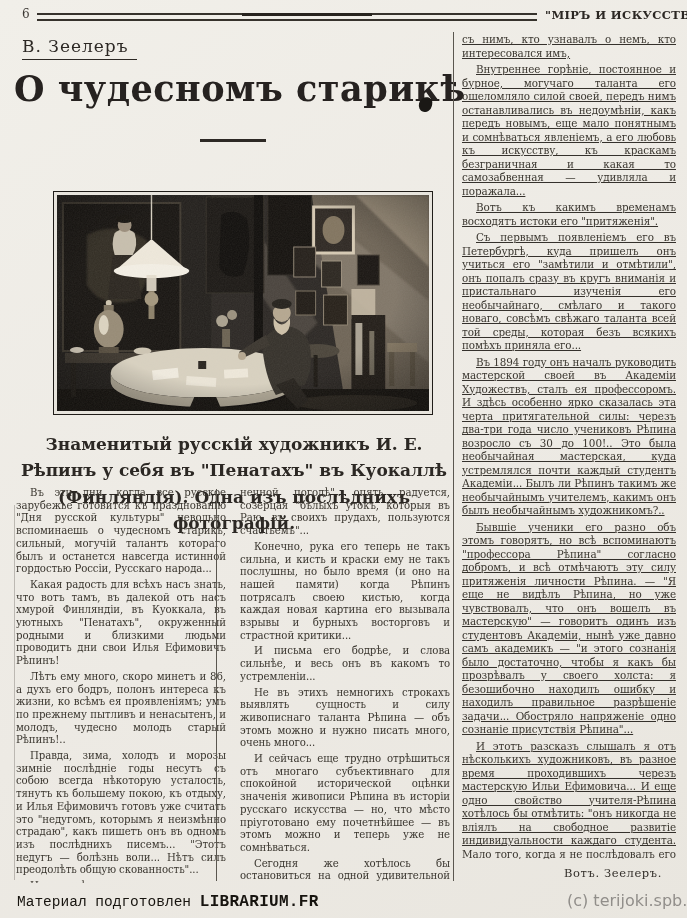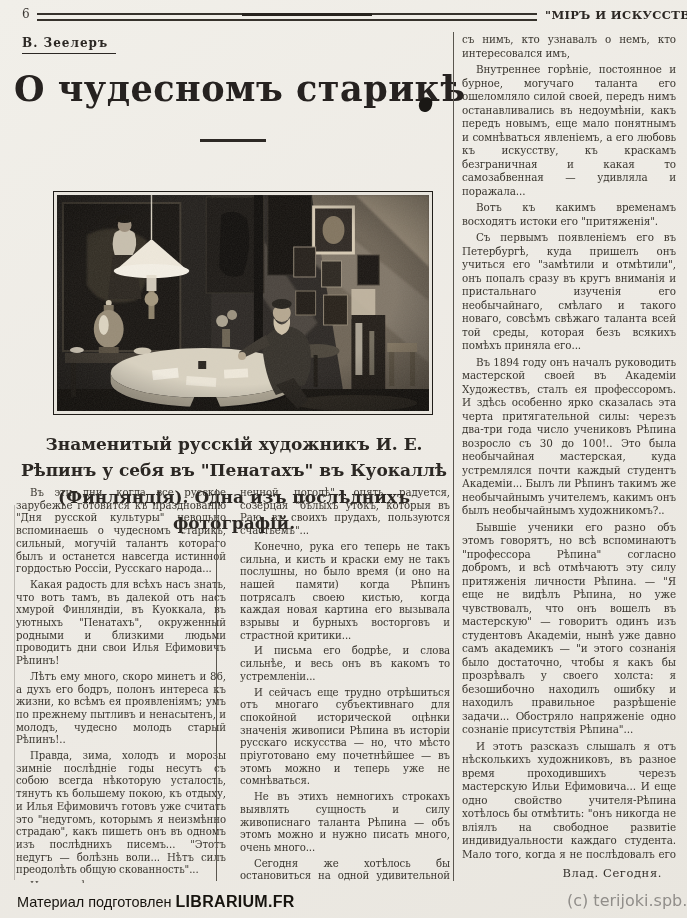--- a/index.html
+++ b/index.html
@@ -7,47 +7,47 @@
     position:relative;width:687px;height:918px;margin:0 auto;overflow:hidden;
     background:linear-gradient(145deg,#f1efe9 0%,#edeae4 55%,#e9e6df 100%);
     font-family:"DejaVu Serif", serif;color:#35312c;
   }
   .page-num{position:absolute;left:22px;top:7px;font-size:12px;color:#3d3934;}
   .header-rule{position:absolute;left:37px;top:13px;width:500px;height:4px;
     border-top:2px solid #36322c;border-bottom:2px solid #36322c;}
   .header-rule::after{content:"";position:absolute;left:205px;top:-2px;width:130px;height:3px;background:#27231e;}
   .masthead{position:absolute;left:545px;top:8px;width:138px;font-size:11.5px;font-weight:bold;
     letter-spacing:.4px;color:#2b2723;white-space:nowrap;}
-  .author{position:absolute;left:22px;top:36px;font-size:12px;font-weight:bold;letter-spacing:1px;
+  .author{position:absolute;left:22px;top:36px;font-size:17px;font-weight:normal;letter-spacing:1px;
     color:#2c2824;border-bottom:1.5px solid #2c2824;padding:0 8px 3px 0;}
   .title{position:absolute;left:14px;top:68px;width:436px;text-align:center;
     font-size:35px;font-weight:bold;color:#262220;letter-spacing:.5px;white-space:nowrap;}
   .title-divider{position:absolute;left:200px;top:139px;width:66px;height:2.5px;background:#2d2925;}
   .ink-blot{position:absolute;left:419px;top:97px;width:13px;height:15px;background:#1a1815;
     border-radius:58% 42% 52% 48%;transform:rotate(14deg);}
   .photo{position:absolute;left:53px;top:191px;width:380px;height:224px;
     border:1.5px solid #201d19;background:#e7e4dd;padding:3px;box-sizing:border-box;}
   .photo svg{display:block;width:100%;height:100%;}
   .photo-caption{position:absolute;left:20px;top:431px;width:428px;text-align:center;
     font-size:17px;font-weight:bold;line-height:1.55;color:#2c2824;}
   .twocol{position:absolute;left:16px;top:487px;width:434px;height:396px;}
   .colA,.colB{position:absolute;top:0;width:210px;height:396px;overflow:hidden;}
   .colA{left:0;} .colB{left:224px;}
   .sub-divider{position:absolute;left:216px;top:489px;width:1px;height:392px;background:#5a564f;}
   .main-divider{position:absolute;left:453px;top:32px;width:1px;height:849px;background:#5a564f;}
-  .rightcol{position:absolute;left:462px;top:33px;width:214px;height:826px;overflow:hidden;}
+  .rightcol{position:absolute;left:462px;top:33px;width:214px;height:826px;overflow:hidden;text-decoration:underline;}
   p.bp{margin:0 0 3px 0;font-size:10.2px;line-height:12.7px;text-align:justify;
     text-indent:14px;color:#3a362f;letter-spacing:-.1px;}
   .rightcol p.bp{font-size:10.4px;line-height:13.5px;}
   p.bp.noindent{text-indent:0;}
   .signature{position:absolute;left:462px;top:866px;width:200px;text-align:right;
     font-size:11.5px;color:#332f2a;letter-spacing:.6px;}
   .scan-line{position:absolute;left:14px;top:505px;width:1px;height:375px;background:rgba(72,67,59,.30);}
   .wm-left{position:absolute;left:17px;top:893px;font-size:14.5px;color:#17140f;
-    font-family:Liberation Sans, sans-serif;white-space:nowrap;}
+    font-family:Liberation Mono, monospace;white-space:nowrap;}
   .wm-left b{font-size:16px;letter-spacing:.3px;}
   .wm-right{position:absolute;left:567px;top:891px;font-size:16px;color:#918e8a;
     font-family:"DejaVu Sans",sans-serif;white-space:nowrap;}
 </style>
 </head>
 <body>
 
 <div class="page">
 
   <div class="page-num">6</div>
@@ -168,38 +168,38 @@
       <p class="bp">Въ эти дни, когда все русское зарубежье готовится къ празднованію "Дня русской культуры" невольно вспоминаешь о чудесномъ старикѣ, сильный, могучій талантъ котораго былъ и останется навсегда истинной гордостью Россіи, Русскаго народа...</p>
       <p class="bp">Какая радость для всѣхъ насъ знать, что вотъ тамъ, въ далекой отъ насъ хмурой Финляндіи, въ Куоккала, въ уютныхъ "Пенатахъ", окруженный родными и близкими людьми проводитъ дни свои Илья Ефимовичъ Рѣпинъ!</p>
       <p class="bp">Лѣтъ ему много, скоро минетъ и 86, а духъ его бодръ, полонъ интереса къ жизни, ко всѣмъ ея проявленіямъ; умъ по прежнему пытливъ и ненасытенъ, и молодъ, чудесно молодъ старый Рѣпинъ!..</p>
       <p class="bp">Правда, зима, холодъ и морозы зимніе послѣдніе годы несутъ съ собою всегда нѣкоторую усталость, тянутъ къ большему покою, къ отдыху, и Илья Ефимовичъ готовъ уже считать это "недугомъ, которымъ я неизмѣнно страдаю", какъ пишетъ онъ въ одномъ изъ послѣднихъ писемъ... "Этотъ недугъ — болѣзнь воли... Нѣтъ силъ преодолѣть общую скованность"...</p>
       <p class="bp">Но на смѣну морозу придетъ весна наступитъ лѣто — и вновь живительная бодрость завладѣваетъ отдохнувшимъ тѣломъ, и чудесный Рѣпинъ опять съ палитрой, опять съ новыми планами, новыми мыслями, опять полонъ восторга "къ дивной сол-</p>
     </div>
     <div class="colB">
       <p class="bp noindent">нечной погодѣ", опять радуется, созерцая "бѣлыхъ утокъ, которыя въ Раю, въ своихъ прудахъ, пользуются счастьемъ"...</p>
       <p class="bp">Конечно, рука его теперь не такъ сильна, и кисть и краски ему не такъ послушны, но было время (и оно на нашей памяти) когда Рѣпинъ потрясалъ своею кистью, когда каждая новая картина его вызывала взрывы и бурныхъ восторговъ и страстной критики...</p>
       <p class="bp">И письма его бодрѣе, и слова сильнѣе, и весь онъ въ какомъ то устремленіи...</p>
+      <p class="bp">Не въ этихъ немногихъ строкахъ выявлять сущность и силу живописнаго таланта Рѣпина — объ этомъ можно и нужно писать много, очень много...</p>
       <p class="bp">И сейчасъ еще трудно отрѣшиться отъ многаго субъективнаго для спокойной исторической оцѣнки значенія живописи Рѣпина въ исторіи русскаго искусства — но, что мѣсто пріуготовано ему почетнѣйшее — въ этомъ можно и теперь уже не сомнѣваться.</p>
-      <p class="bp">Не въ этихъ немногихъ строкахъ выявлять сущность и силу живописнаго таланта Рѣпина — объ этомъ можно и нужно писать много, очень много...</p>
       <p class="bp">Сегодня же хотѣлось бы остановиться на одной удивительной чертѣ не характера даже Рѣпина, а всей его сущности, всей его натуры — на его чрезвычайной "притягательной силѣ"... Рѣпинъ притягивалъ къ себѣ людей и эта сила притяженія была велика, она захватывала и увлекала...</p>
 
     </div>
   </div>
   <div class="sub-divider"></div>
   <div class="main-divider"></div>
 
   <div class="rightcol">
     <p class="bp noindent">съ нимъ, кто узнавалъ о немъ, кто интересовался имъ,</p>
     <p class="bp">Внутреннее горѣніе, постоянное и бурное, могучаго таланта его ошеломляло силой своей, передъ нимъ останавливались въ недоумѣніи, какъ передъ новымъ, еще мало понятнымъ и сомнѣваться явленіемъ, а его любовь къ искусству, къ краскамъ безграничная и какая то самозабвенная — удивляла и поражала...</p>
     <p class="bp">Вотъ къ какимъ временамъ восходятъ истоки его "притяженія".</p>
     <p class="bp">Съ первымъ появленіемъ его въ Петербургѣ, куда пришелъ онъ учиться его "замѣтили и отмѣтили", онъ попалъ сразу въ кругъ вниманія и пристальнаго изученія его необычайнаго, смѣлаго и такого новаго, совсѣмъ свѣжаго таланта всей той среды, которая безъ всякихъ помѣхъ приняла его...</p>
     <p class="bp">Въ 1894 году онъ началъ руководить мастерской своей въ Академіи Художествъ, сталъ ея профессоромъ. И здѣсь особенно ярко сказалась эта черта притягательной силы: черезъ два-три года число учениковъ Рѣпина возросло съ 30 до 100!.. Это была необычайная мастерская, куда устремлялся почти каждый студентъ Академіи... Былъ ли Рѣпинъ такимъ же необычайнымъ учителемъ, какимъ онъ былъ необычайнымъ художникомъ?..</p>
     <p class="bp">Бывшіе ученики его разно объ этомъ говорятъ, но всѣ вспоминаютъ "профессора Рѣпина" согласно добромъ, и всѣ отмѣчаютъ эту силу притяженія личности Рѣпина. — "Я еще не видѣлъ Рѣпина, но уже чувствовалъ, что онъ вошелъ въ мастерскую" — говоритъ одинъ изъ студентовъ Академіи, нынѣ уже давно самъ академикъ — "и этого сознанія было достаточно, чтобы я какъ бы прозрѣвалъ у своего холста: я безошибочно находилъ ошибку и находилъ правильное разрѣшеніе задачи... Обостряло напряженіе одно сознаніе присутствія Рѣпина"...</p>
     <p class="bp">И этотъ разсказъ слышалъ я отъ нѣсколькихъ художниковъ, въ разное время проходившихъ черезъ мастерскую Ильи Ефимовича... И еще одно свойство учителя-Рѣпина хотѣлось бы отмѣтить: "онъ никогда не вліялъ на свободное развитіе индивидуальности каждаго студента. Мало того, когда я не послѣдовалъ его совѣту, его указаніямъ и сдѣлалъ по своему композицію картины — онъ послѣ конкурса первый же поздравилъ меня и порадовался, что я не пошелъ по пути его указаній"... Такъ совсѣмъ недавно вспоминая Рѣпина, говорилъ мнѣ другой большой художникъ... И это свойство тоже влекло къ нему... притягивало къ Рѣпину...</p>
 
   </div>
 
-  <div class="signature">Влад.  Сегодня.</div>
+  <div class="signature">Вотъ.  Зеелеръ.</div>
 
   <div class="wm-left"><span>Материал подготовлен </span><b>LIBRARIUM.FR</b></div>
   <div class="wm-right">(c) terijoki.spb.ru</div>
 
 </div>
 
 </body></html>

